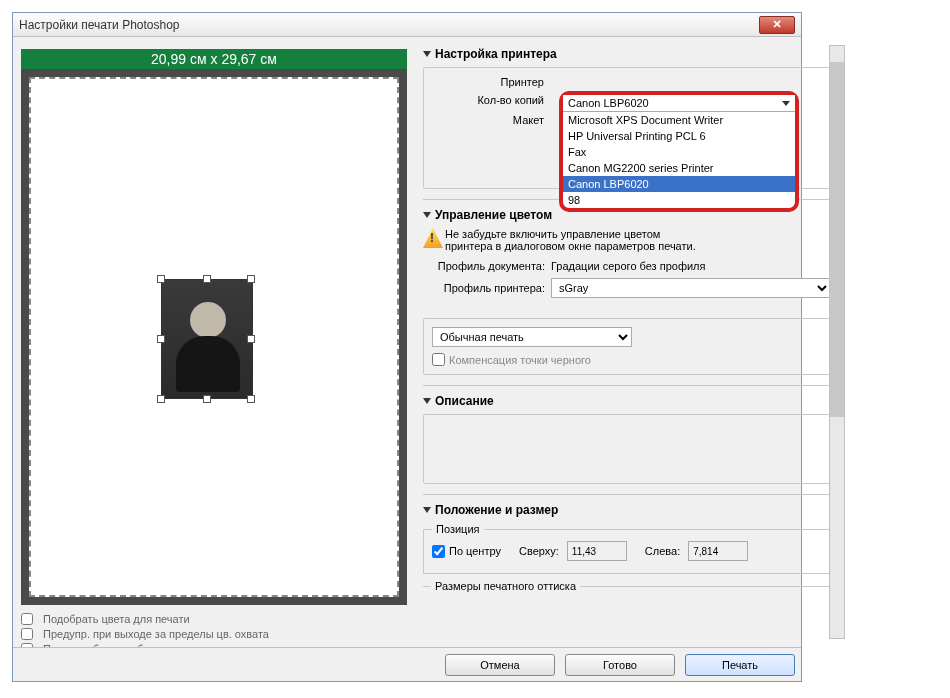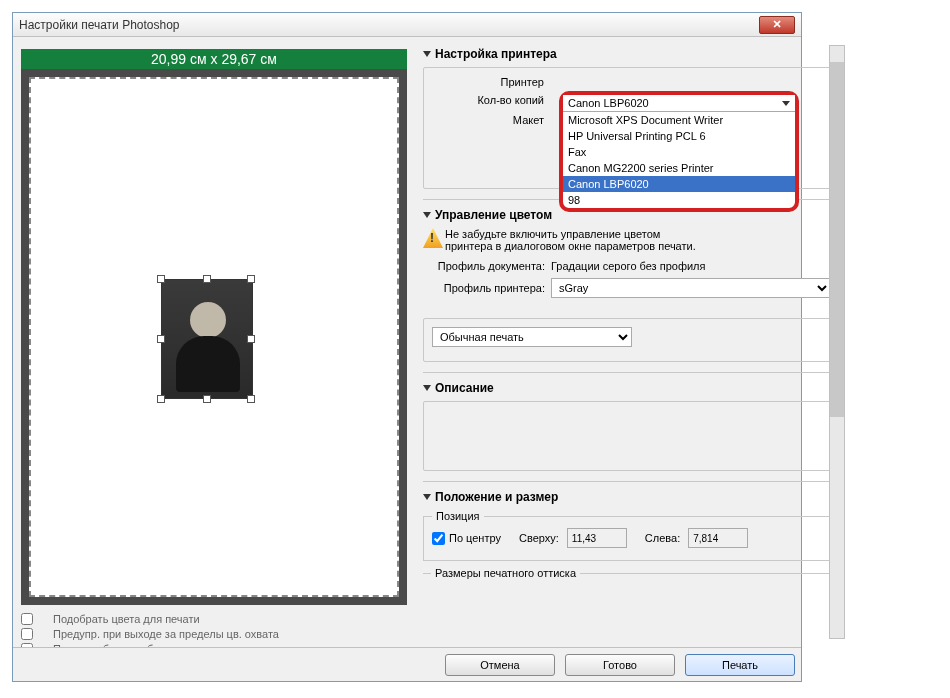--- a/index.html
+++ b/index.html
@@ -13,21 +13,21 @@
 .paper-size { background: #15803d; color: #fff; text-align: center; font-size: 14px; padding: 2px; margin-bottom: 0; }
 .preview { flex: 1; background: #4a4a4a; position: relative; display: flex; justify-content: center; align-items: flex-start; padding: 8px; }
 .page { width: 370px; height: 520px; background: #fff; border: 2px dashed #888; position: relative; }
 .photo { position: absolute; left: 130px; top: 200px; width: 92px; height: 120px; border: 1px solid #333; background: linear-gradient(180deg, #3a3a3a 0%, #2a2a2a 100%); }
 .photo::before { content:""; position:absolute; left:28px; top:22px; width:36px; height:36px; border-radius:50%; background:#c0b8a8; }
 .photo::after { content:""; position:absolute; left:14px; top:56px; width:64px; height:56px; background:#151515; border-radius: 28px 28px 4px 4px; }
 .handle { position:absolute; width:8px; height:8px; background:#fff; border:1px solid #555; }
 .hand-tl{left:126px;top:196px}.hand-tr{left:216px;top:196px}.hand-bl{left:126px;top:316px}.hand-br{left:216px;top:316px}
 .hand-tc{left:172px;top:196px}.hand-bc{left:172px;top:316px}.hand-ml{left:126px;top:256px}.hand-mr{left:216px;top:256px}
 .checks { margin-top: 8px; }
-.checks label { display: flex; align-items: center; gap: 20px; margin-bottom: 3px; color: #666; font-size: 11px; }
+.checks label { display: flex; align-items: center; gap: 10px; margin-bottom: 3px; color: #666; font-size: 11px; }
 .checks input { width:12px; height:12px; }
 .right { flex: 1; padding: 10px 14px 4px 8px; position: relative; }
 .form-row { display:flex; align-items:center; margin-bottom: 6px; }
 .form-row .lbl { width: 118px; text-align: right; padding-right: 6px; }
 .section-head { font-weight: bold; font-size: 12px; margin-bottom: 6px; display:flex; align-items:center; cursor:pointer; }
 .section-head .arrow2 { width:0; height:0; border-left:4px solid transparent; border-right:4px solid transparent; border-top:6px solid #333; margin-right:4px; }
 .divider { border-top:1px solid #c8c8c8; margin:6px 0 8px; }
 .warn { display:flex; gap:2px; align-items:flex-start; margin-bottom:8px; }
 .warn-icon { width:20px; height:20px; background:linear-gradient(#ffe066,#f0a020); clip-path: polygon(50% 0,100% 100%,0 100%); position:relative; flex-shrink:0; }
 .warn-icon::after{content:"!";position:absolute;left:7px;top:3px;color:#333;font-weight:bold;font-size:12px}
@@ -125,20 +125,24 @@
           <span>Градации серого без профиля</span>
         </div>
       <div class="form-row">
           <span class="lbl" style="width:128px">Профиль принтера:</span>
           <select class="combo" style="width:280px"><option>sGray</option></select>
         </div>
       <div class="group" style="margin-top:20px">
         <div class="form-row">
             <select class="combo" style="width:200px"><option>Обычная печать</option></select>
           </div>
+        <label style="display:flex;align-items:center;gap:4px;color:#888">
+            <input type="checkbox" style="">
+            <span>Компенсация точки черного</span>
+          </label>
       </div>
 
       <div class="divider"></div>
       <div class="section-head">
           <span class="arrow2"></span>
           <span>Описание</span>
         </div>
       <div class="group" style="height:70px"></div>
 
       <div class="divider"></div>

